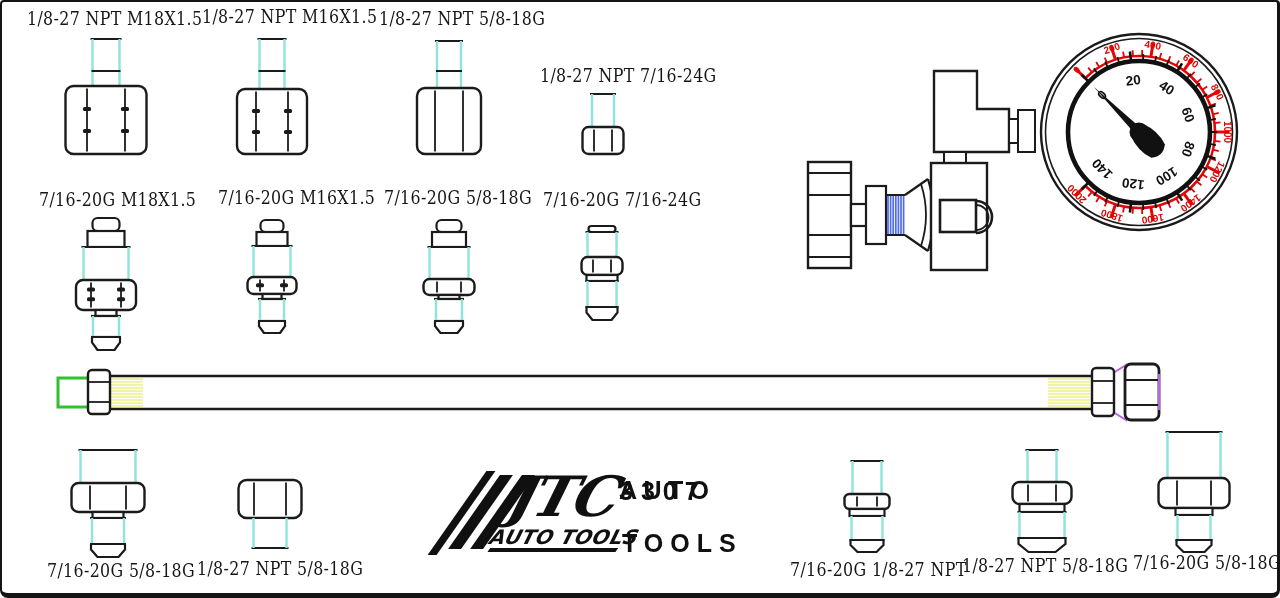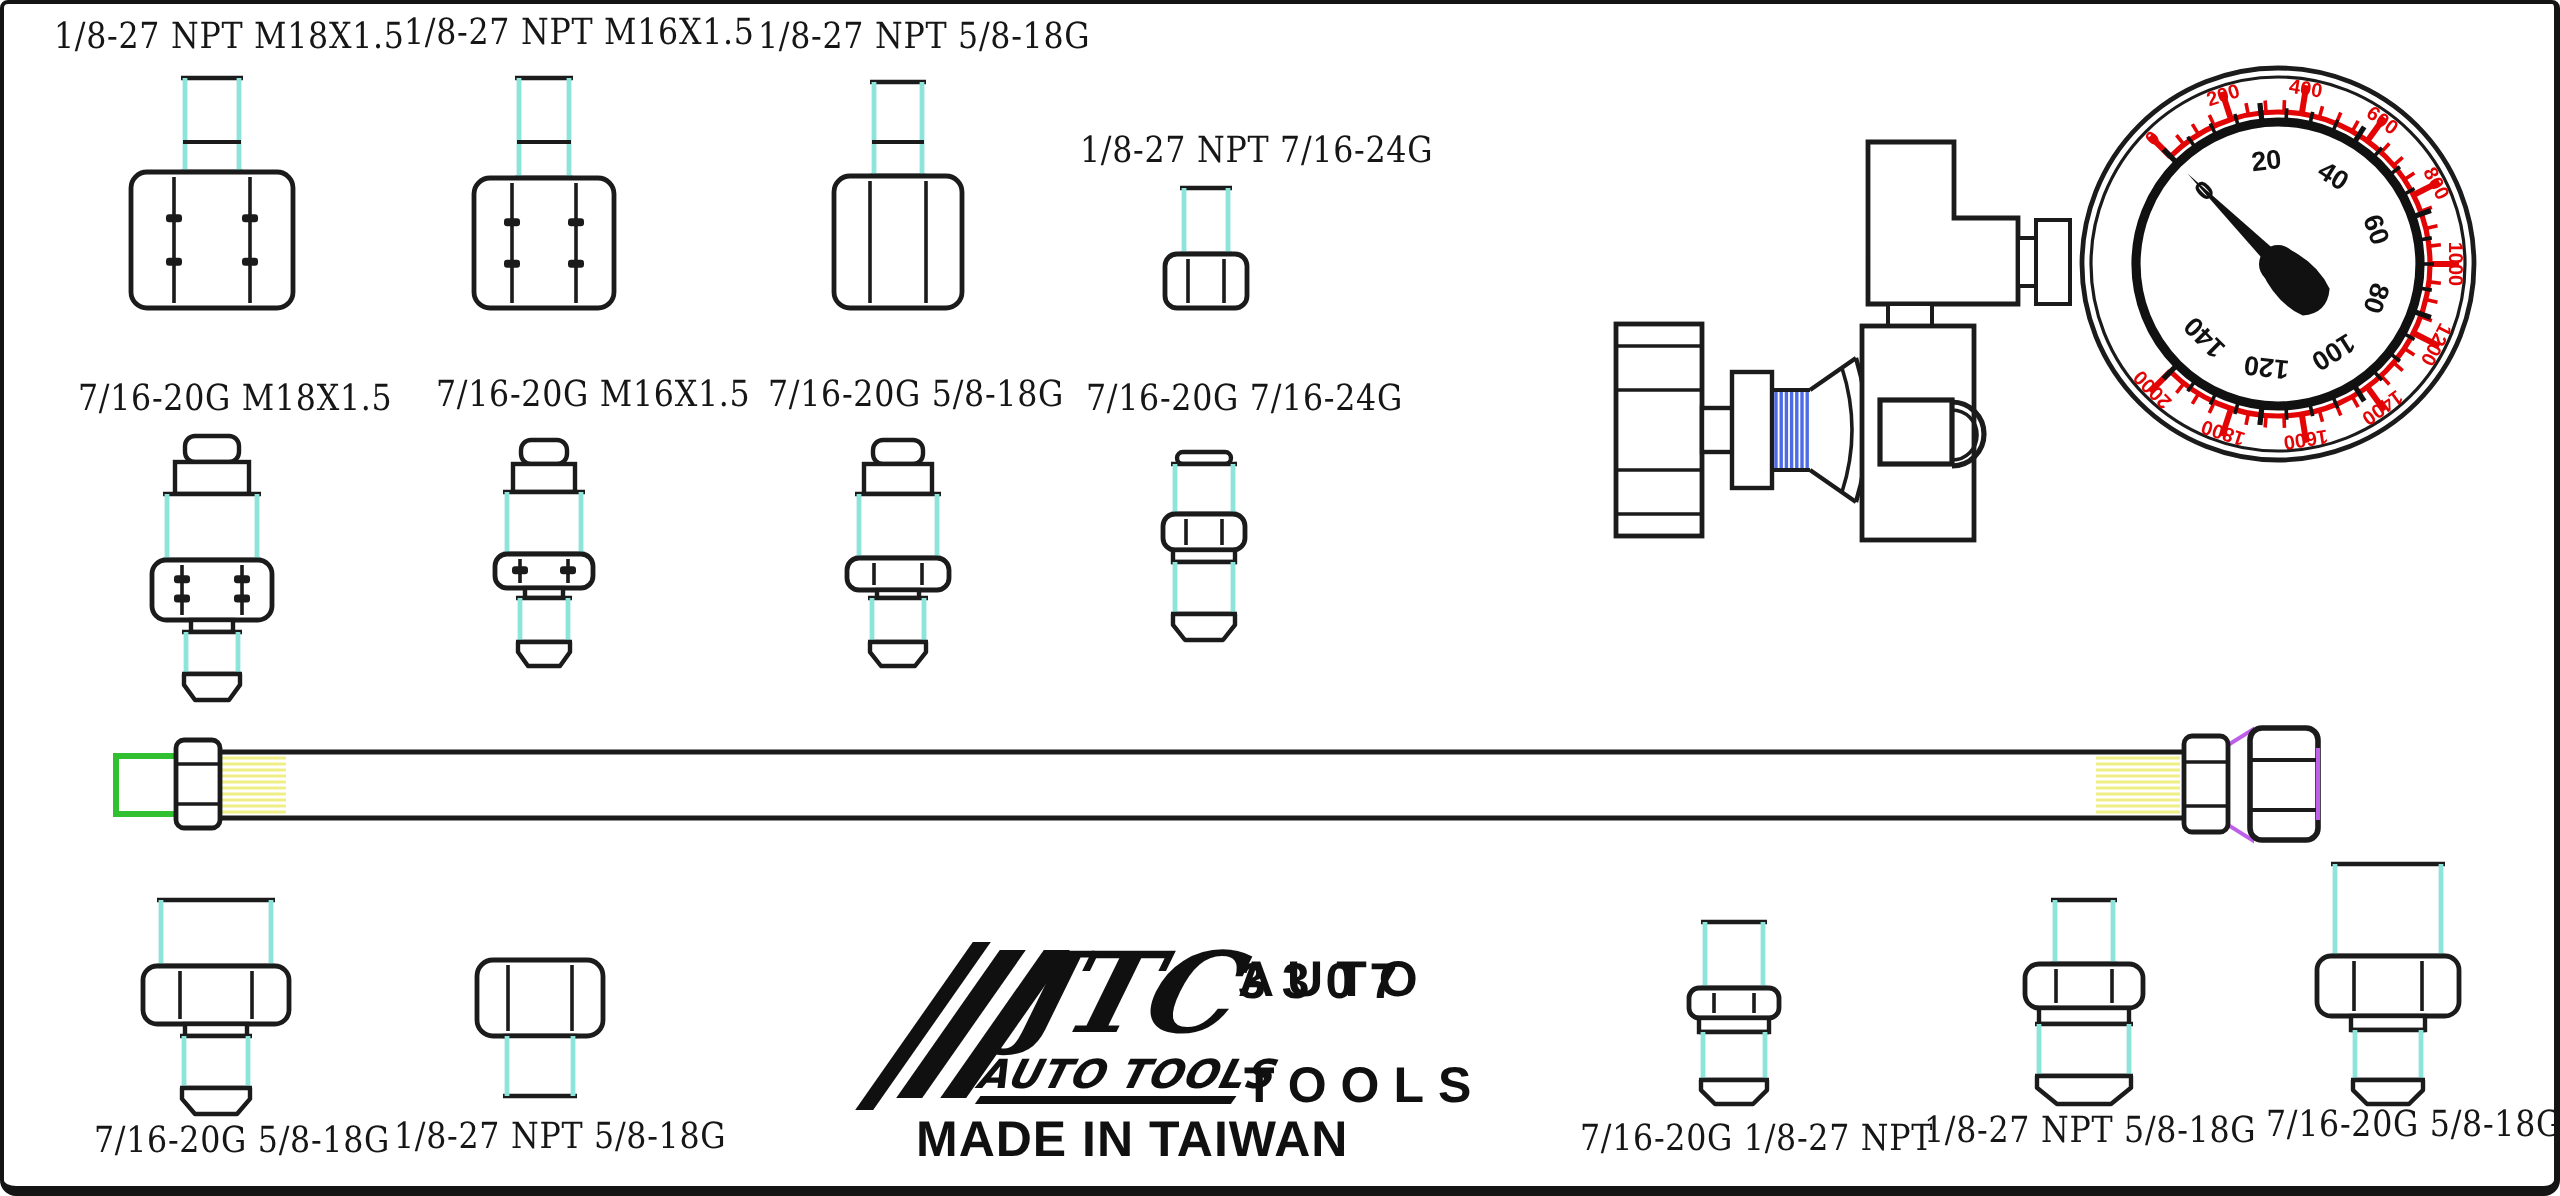--- a/index.html
+++ b/index.html
@@ -449,14 +449,13 @@
 
   <div class="stripe" style="left:455px;top:469px;width:9px;height:84px"></div>
   <div class="stripe" style="left:472px;top:473px;width:13px;height:74px"></div>
   <div class="stripe" style="left:494px;top:473px;width:13px;height:74px"></div>
   <div id="brand-jtc">JTC</div>
   <div id="brand-sub">AUTO TOOLS</div>
   <div id="brand-underline"></div>
   <div class="model-line" id="model-number">3307</div>
   <div class="model-line" id="model-auto">AUTO</div>
   <div class="model-line" id="model-link">TOOLS</div>
-  <div id="origin">MADE IN TAIWAN</div>
 </div>
 
 </body></html>

